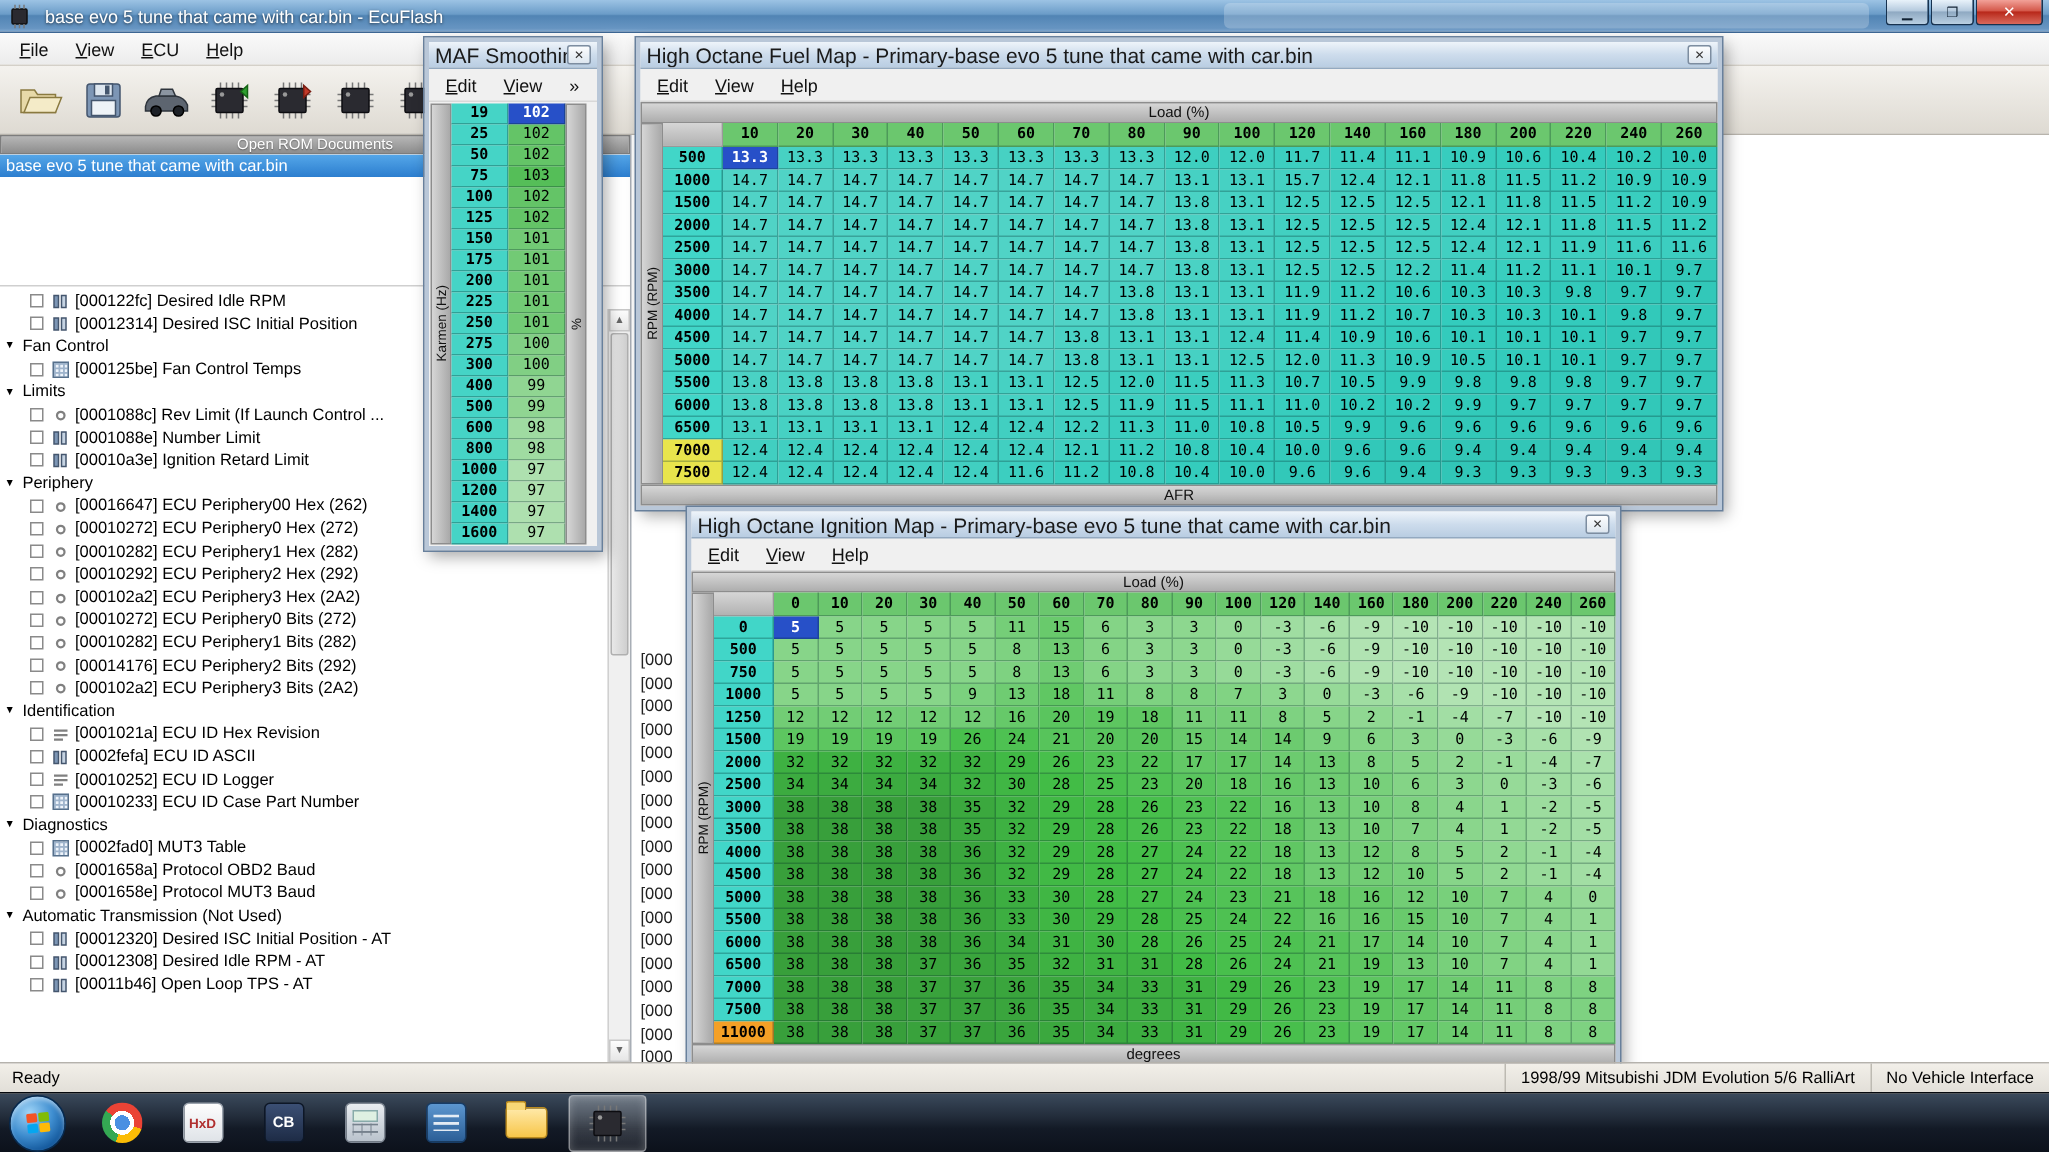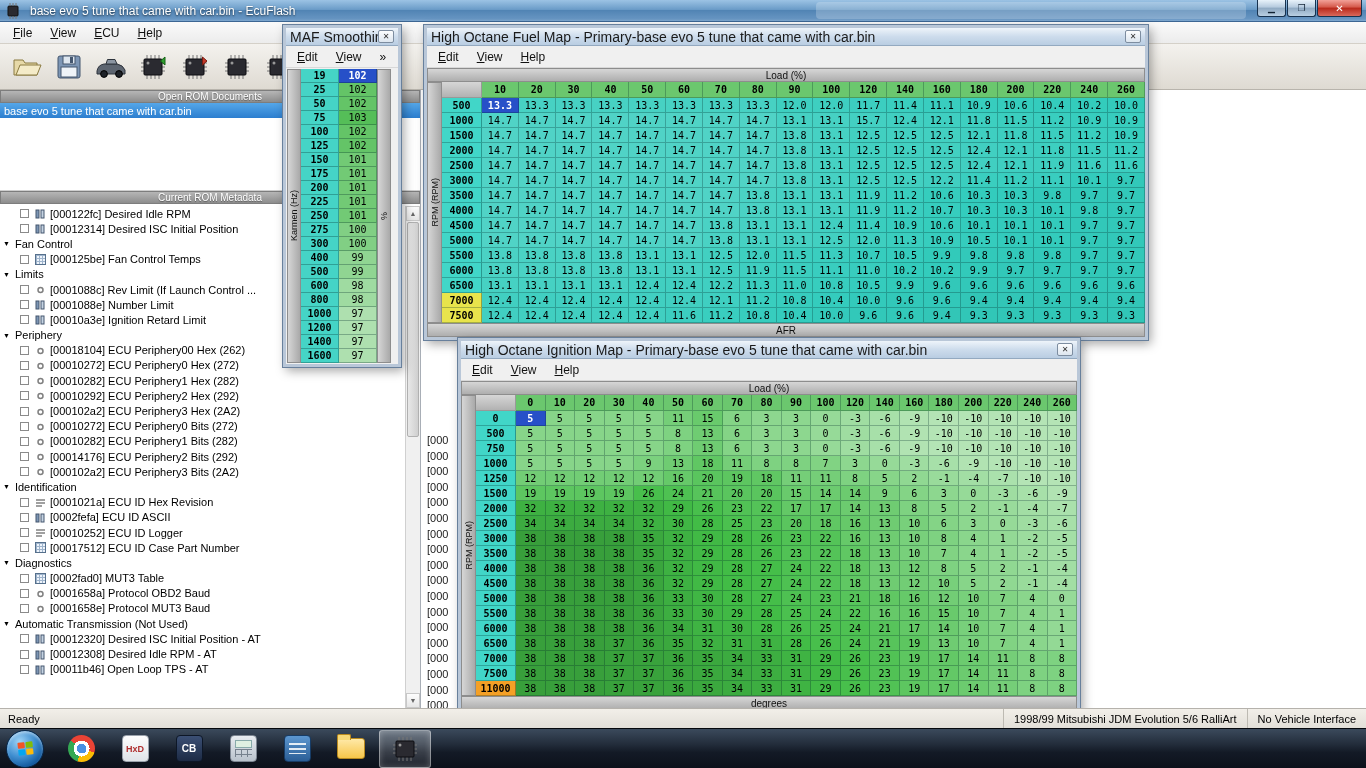--- a/index.html
+++ b/index.html
@@ -264,21 +264,20 @@
       <div class="bg-tree-row">[000</div>
       <div class="bg-tree-row">[000</div>
     </div>
 </div>
 
 <div class="left-panel">
   <div class="panel-header">Open ROM Documents</div>
   <div class="docs-list">
     <div class="rom-row">base evo 5 tune that came with car.bin</div>
   </div>
-  <div class="panel-header">Current ROM Metadata</div>
   <div class="tree">
       <div class="tree-row item">
         <span class="cb"></span>
         <span class="ticon">
           <svg width="11" height="11">
             <rect x="1" y="2" width="3" height="8" fill="#7d96b5" stroke="#44566e"></rect>
             <rect x="6" y="2" width="3" height="8" fill="#c5d3e2" stroke="#44566e"></rect>
           </svg>
         </span>
         <span class="tlabel">[000122fc] Desired Idle RPM</span>
@@ -341,21 +340,21 @@
         <span class="tri">▼</span>
         <span class="tlabel">Periphery</span>
       </div>
       <div class="tree-row item">
         <span class="cb"></span>
         <span class="ticon">
           <svg width="11" height="11">
             <circle cx="5.5" cy="6" r="2.5" fill="none" stroke="#808080" stroke-width="1.5"></circle>
           </svg>
         </span>
-        <span class="tlabel">[00018104] ECU Periphery00 Hex (262)</span>
+        <span class="tlabel">[00016647] ECU Periphery00 Hex (262)</span>
       </div>
       <div class="tree-row item">
         <span class="cb"></span>
         <span class="ticon">
           <svg width="11" height="11">
             <circle cx="5.5" cy="6" r="2.5" fill="none" stroke="#808080" stroke-width="1.5"></circle>
           </svg>
         </span>
         <span class="tlabel">[00010272] ECU Periphery0 Hex (272)</span>
       </div>
@@ -460,21 +459,21 @@
             </g>
           </svg>
         </span>
         <span class="tlabel">[00010252] ECU ID Logger</span>
       </div>
       <div class="tree-row item">
         <span class="cb"></span>
         <span class="ticon">
           <span class="i-table"></span>
         </span>
-        <span class="tlabel">[00017512] ECU ID Case Part Number</span>
+        <span class="tlabel">[00010233] ECU ID Case Part Number</span>
       </div>
       <div class="tree-row cat">
         <span class="tri">▼</span>
         <span class="tlabel">Diagnostics</span>
       </div>
       <div class="tree-row item">
         <span class="cb"></span>
         <span class="ticon">
           <span class="i-table"></span>
         </span>

